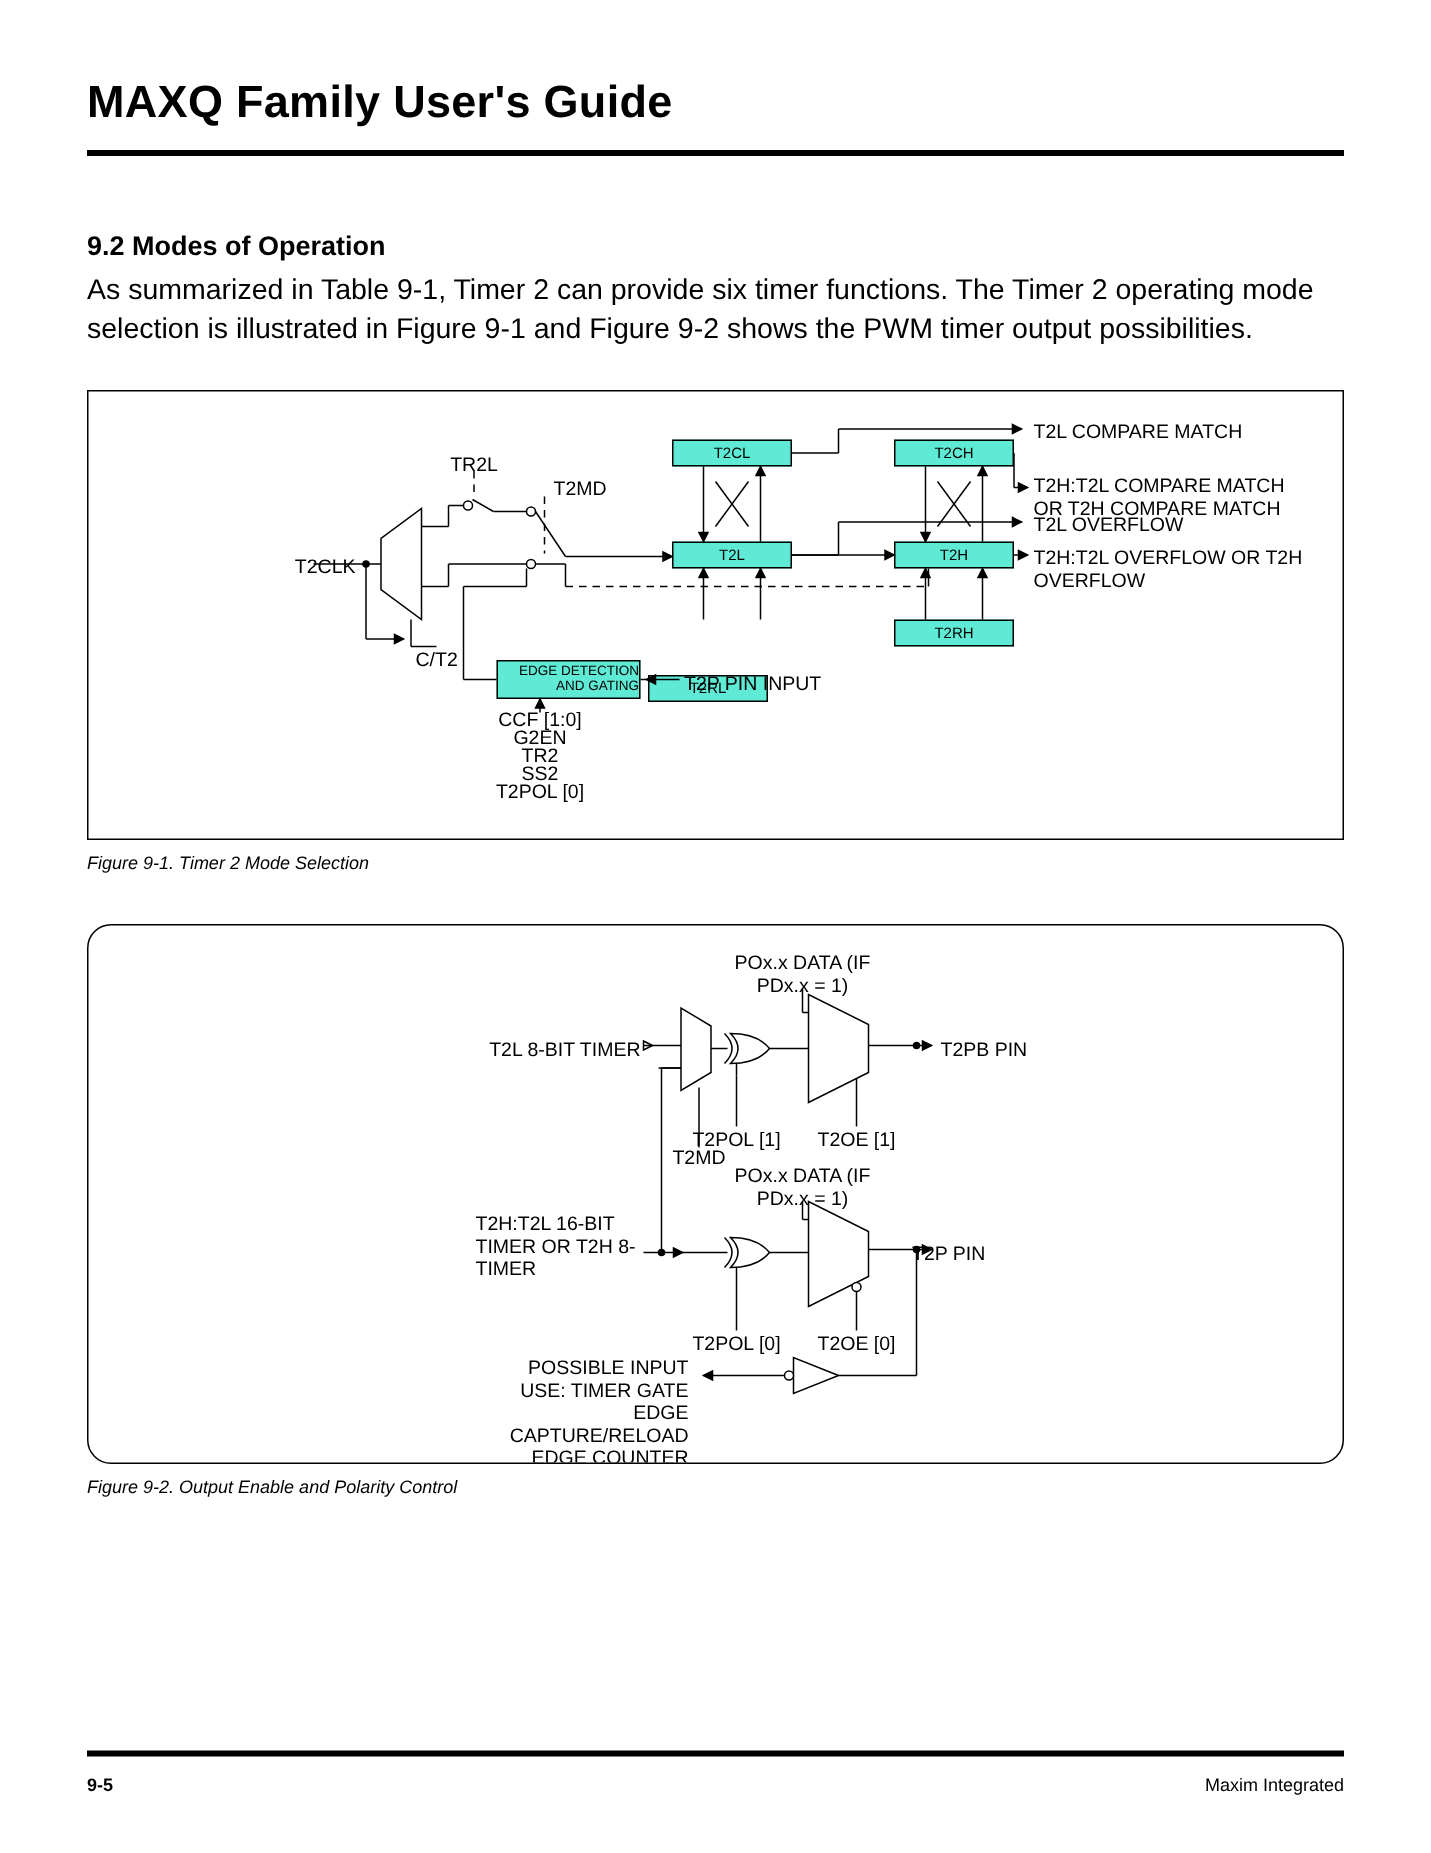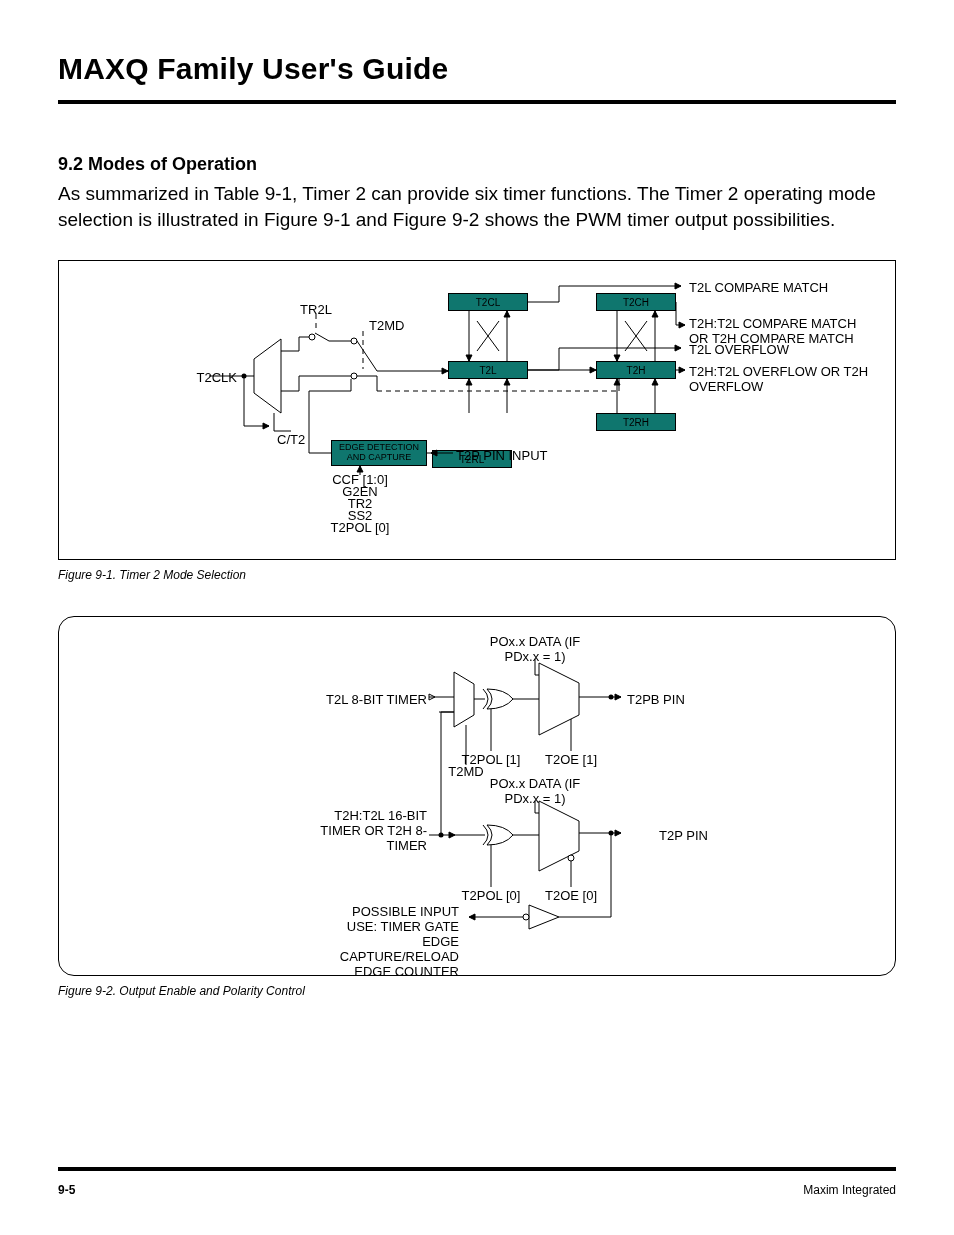--- a/index.html
+++ b/index.html
@@ -66,26 +66,26 @@
     font-size: 13px;
     line-height: 1.15;
     white-space: nowrap;
   }
   .lbl.center { text-align: center; transform: translateX(-50%); }
   .lbl.right  { text-align: right; transform: translateX(-100%); }
   .lbl.multi  { white-space: normal; }
   .box {
     position: absolute;
     border: 1px solid #000;
-    background: #0f766e;
+    background: #5eead4;
     font-size: 10px;
     display: flex;
     align-items: center;
     justify-content: center;
-    text-align: center;
+    text-align: right;
     line-height: 1.1;
   }
   svg { position: absolute; left:0; top:0; }
   svg line, svg polyline, svg path { stroke:#000; stroke-width:1; fill:none; }
   svg polygon { fill:#000; stroke:#000; }
   svg .dash { stroke-dasharray: 5 4; }
   svg circle.node { fill:#000; }
   svg circle.open { fill:#fff; stroke:#000; }
 </style>
 </head>
@@ -101,21 +101,21 @@
 
   <div class="figure-box fig1">
 
     <div class="box" style="left:389px; top:32px; width:80px; height:18px;">T2CL</div>
     <div class="box" style="left:537px; top:32px; width:80px; height:18px;">T2CH</div>
     <div class="box" style="left:389px; top:100px;width:80px; height:18px;">T2L</div>
     <div class="box" style="left:537px; top:100px;width:80px; height:18px;">T2H</div>
     <div class="box" style="left:373px; top:152px;width:80px; height:18px;margin-top:37px;">T2RL</div>
     <div class="box" style="left:537px; top:152px;width:80px; height:18px;">T2RH</div>
     <div class="box" style="left:272px; top:179px;width:96px; height:26px; font-size:9px;">EDGE DETECTION
-AND CAPTURE</div>
+AND GATING</div>
 
     <span class="lbl right" style="left:178px; top:110px;">T2CLK</span>
     <span class="lbl" style="left:218px; top:172px;">C/T2</span>
     <span class="lbl center" style="left:257px; top:42px;">TR2L</span>
     <span class="lbl" style="left:310px; top:58px;">T2MD</span>
     <span class="lbl" style="left:397px; top:188px;">T2P PIN INPUT</span>
 
     <span class="lbl center" style="left:301px; top:212px;">CCF [1:0]</span>
     <span class="lbl center" style="left:301px; top:224px;">G2EN</span>
     <span class="lbl center" style="left:301px; top:236px;">TR2</span>
@@ -236,28 +236,28 @@
     <span class="lbl center multi" style="left:476px; top:18px; width:120px;">POx.x DATA
 (IF PDx.x = 1)</span>
     <span class="lbl right" style="left:368px; top:76px;">T2L 8-BIT TIMER</span>
     <span class="lbl center" style="left:407px; top:148px;">T2MD</span>
     <span class="lbl center" style="left:432px; top:136px;">T2POL [1]</span>
     <span class="lbl center" style="left:512px; top:136px;">T2OE [1]</span>
     <span class="lbl" style="left:568px; top:76px;">T2PB PIN</span>
 
     <span class="lbl center multi" style="left:476px; top:160px; width:120px;">POx.x DATA
 (IF PDx.x = 1)</span>
-    <span class="lbl right multi" style="left:368px; top:192px; width:110px; text-align:right;">T2H:T2L
+    <span class="lbl right multi" style="left:368px; top:192px; width:110px; text-align:left;">T2H:T2L
 16-BIT TIMER
 OR
 T2H
 8-TIMER</span>
     <span class="lbl center" style="left:432px; top:272px;">T2POL [0]</span>
     <span class="lbl center" style="left:512px; top:272px;">T2OE [0]</span>
-    <span class="lbl" style="left:600px; top:212px;">T2P PIN</span>
+    <span class="lbl" style="left:549px; top:212px;">T2P PIN</span>
     <span class="lbl right multi" style="left:400px; top:288px; width:140px; text-align:right;">POSSIBLE INPUT USE:
 TIMER GATE
 EDGE
 CAPTURE/RELOAD
 EDGE COUNTER</span>
 
     <svg width="836" height="360">
 
       <polygon points="395,55 395,110 415,98 415,67" style="fill:#fff;stroke:#000"></polygon>
 

